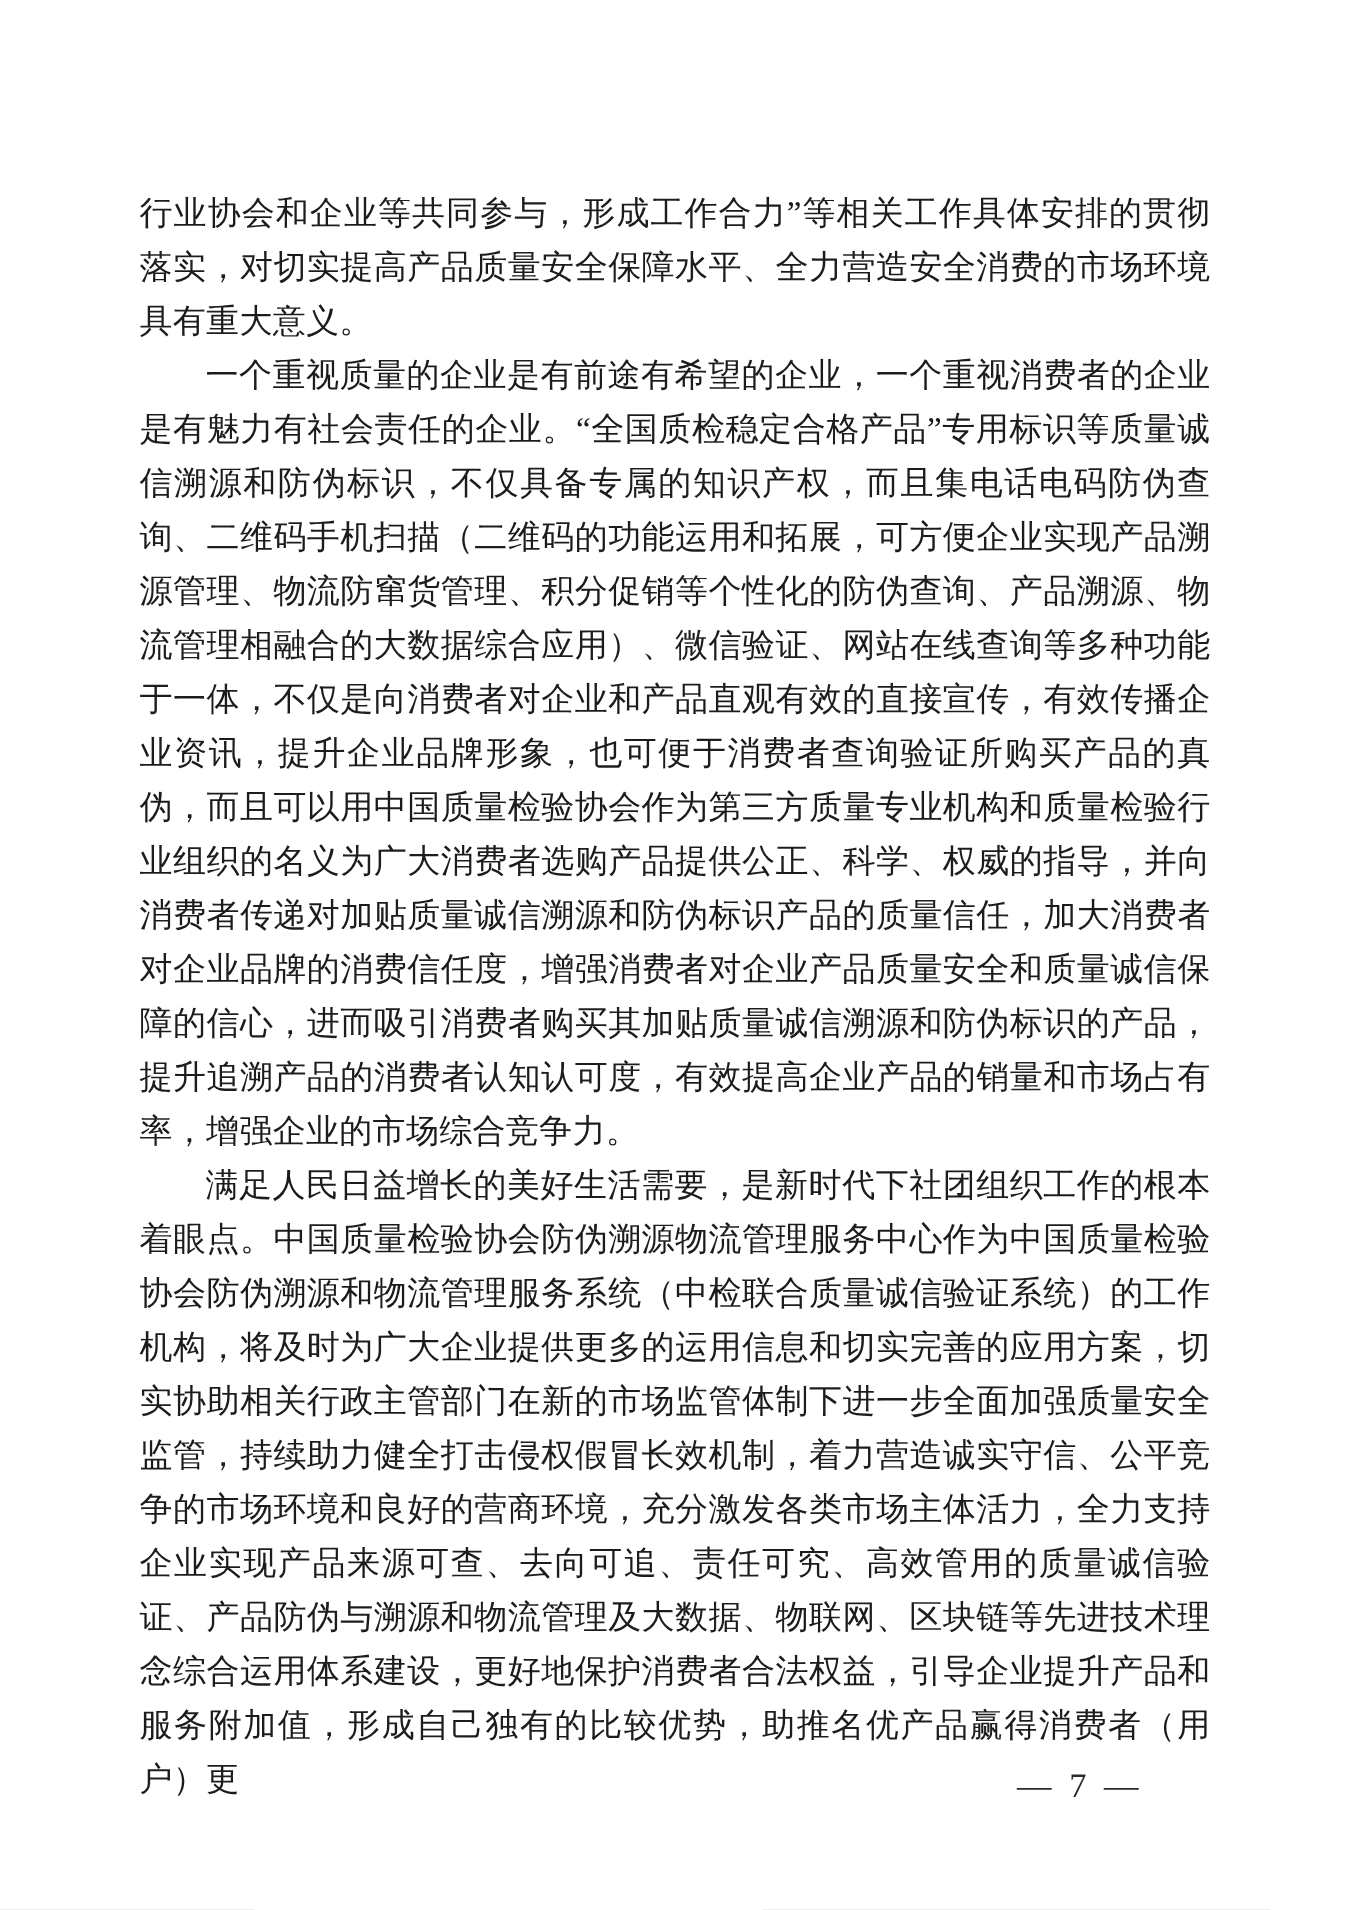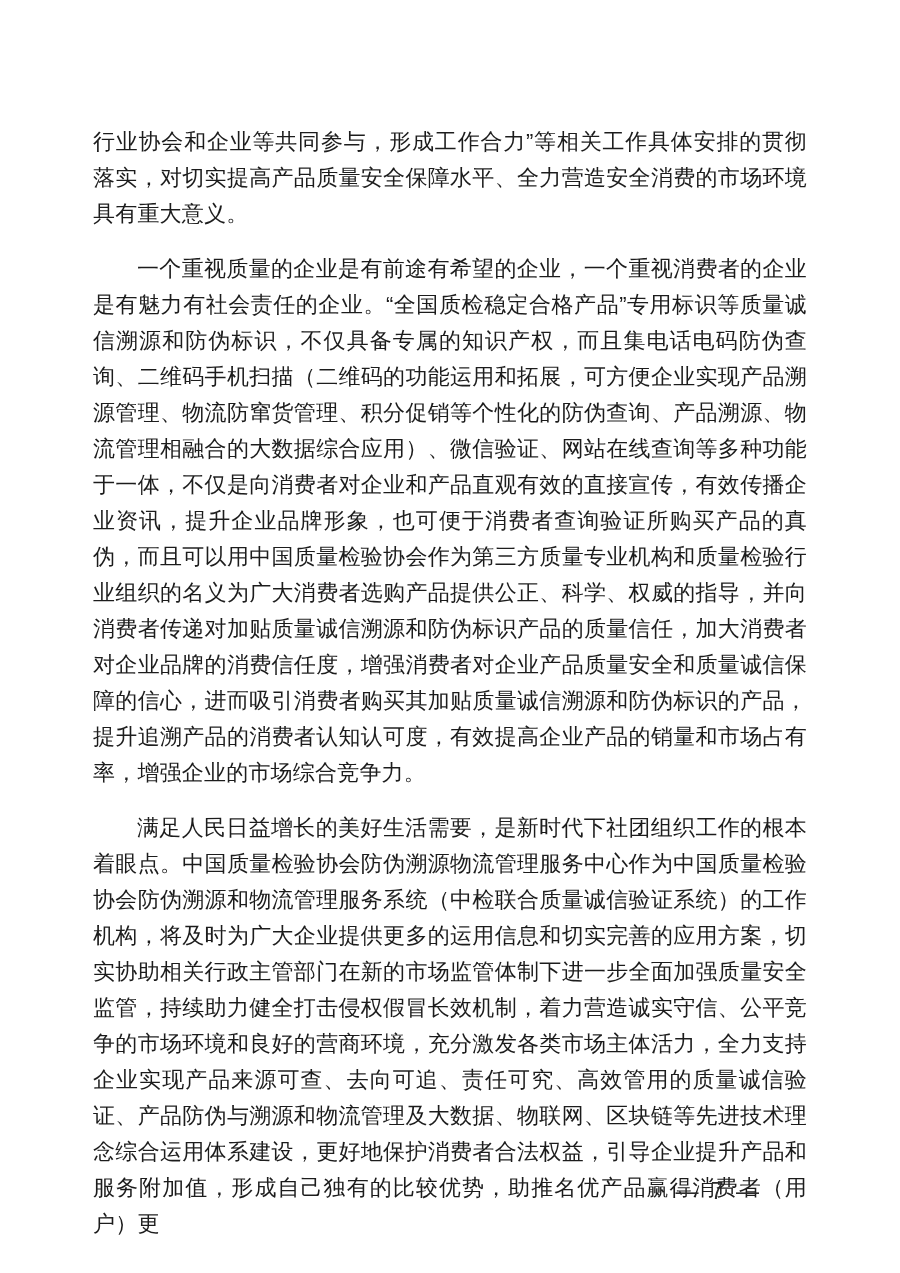--- a/index.html
+++ b/index.html
@@ -7,41 +7,40 @@
     padding: 0;
     background: #e8e8e8;
   }
   .page {
     position: relative;
     width: 900px;
     height: 1273px;
     margin: 0 auto;
     background: #ffffff;
     overflow: hidden;
-    font-family: Liberation Sans, sans-serif;
+    font-family: Liberation Serif, serif;
   }
   .doc-body {
     position: absolute;
     left: 93px;
     top: 124px;
     width: 714px;
   }
   .para {
     margin: 0;
     padding: 0;
     font-size: 22px;
     line-height: 36px;
     text-align: justify;
     color: #1c1c1c;
     letter-spacing: 0.2px;
     word-break: break-all;
   }
   .para.indent {
     text-indent: 44px;
-    margin-top: 19px;
   }
   .page-number {
     position: absolute;
     top: 1176px;
     right: 138px;
     font-size: 23px;
     line-height: 30px;
     letter-spacing: 3px;
     color: #2a2a2a;
     white-space: nowrap;

